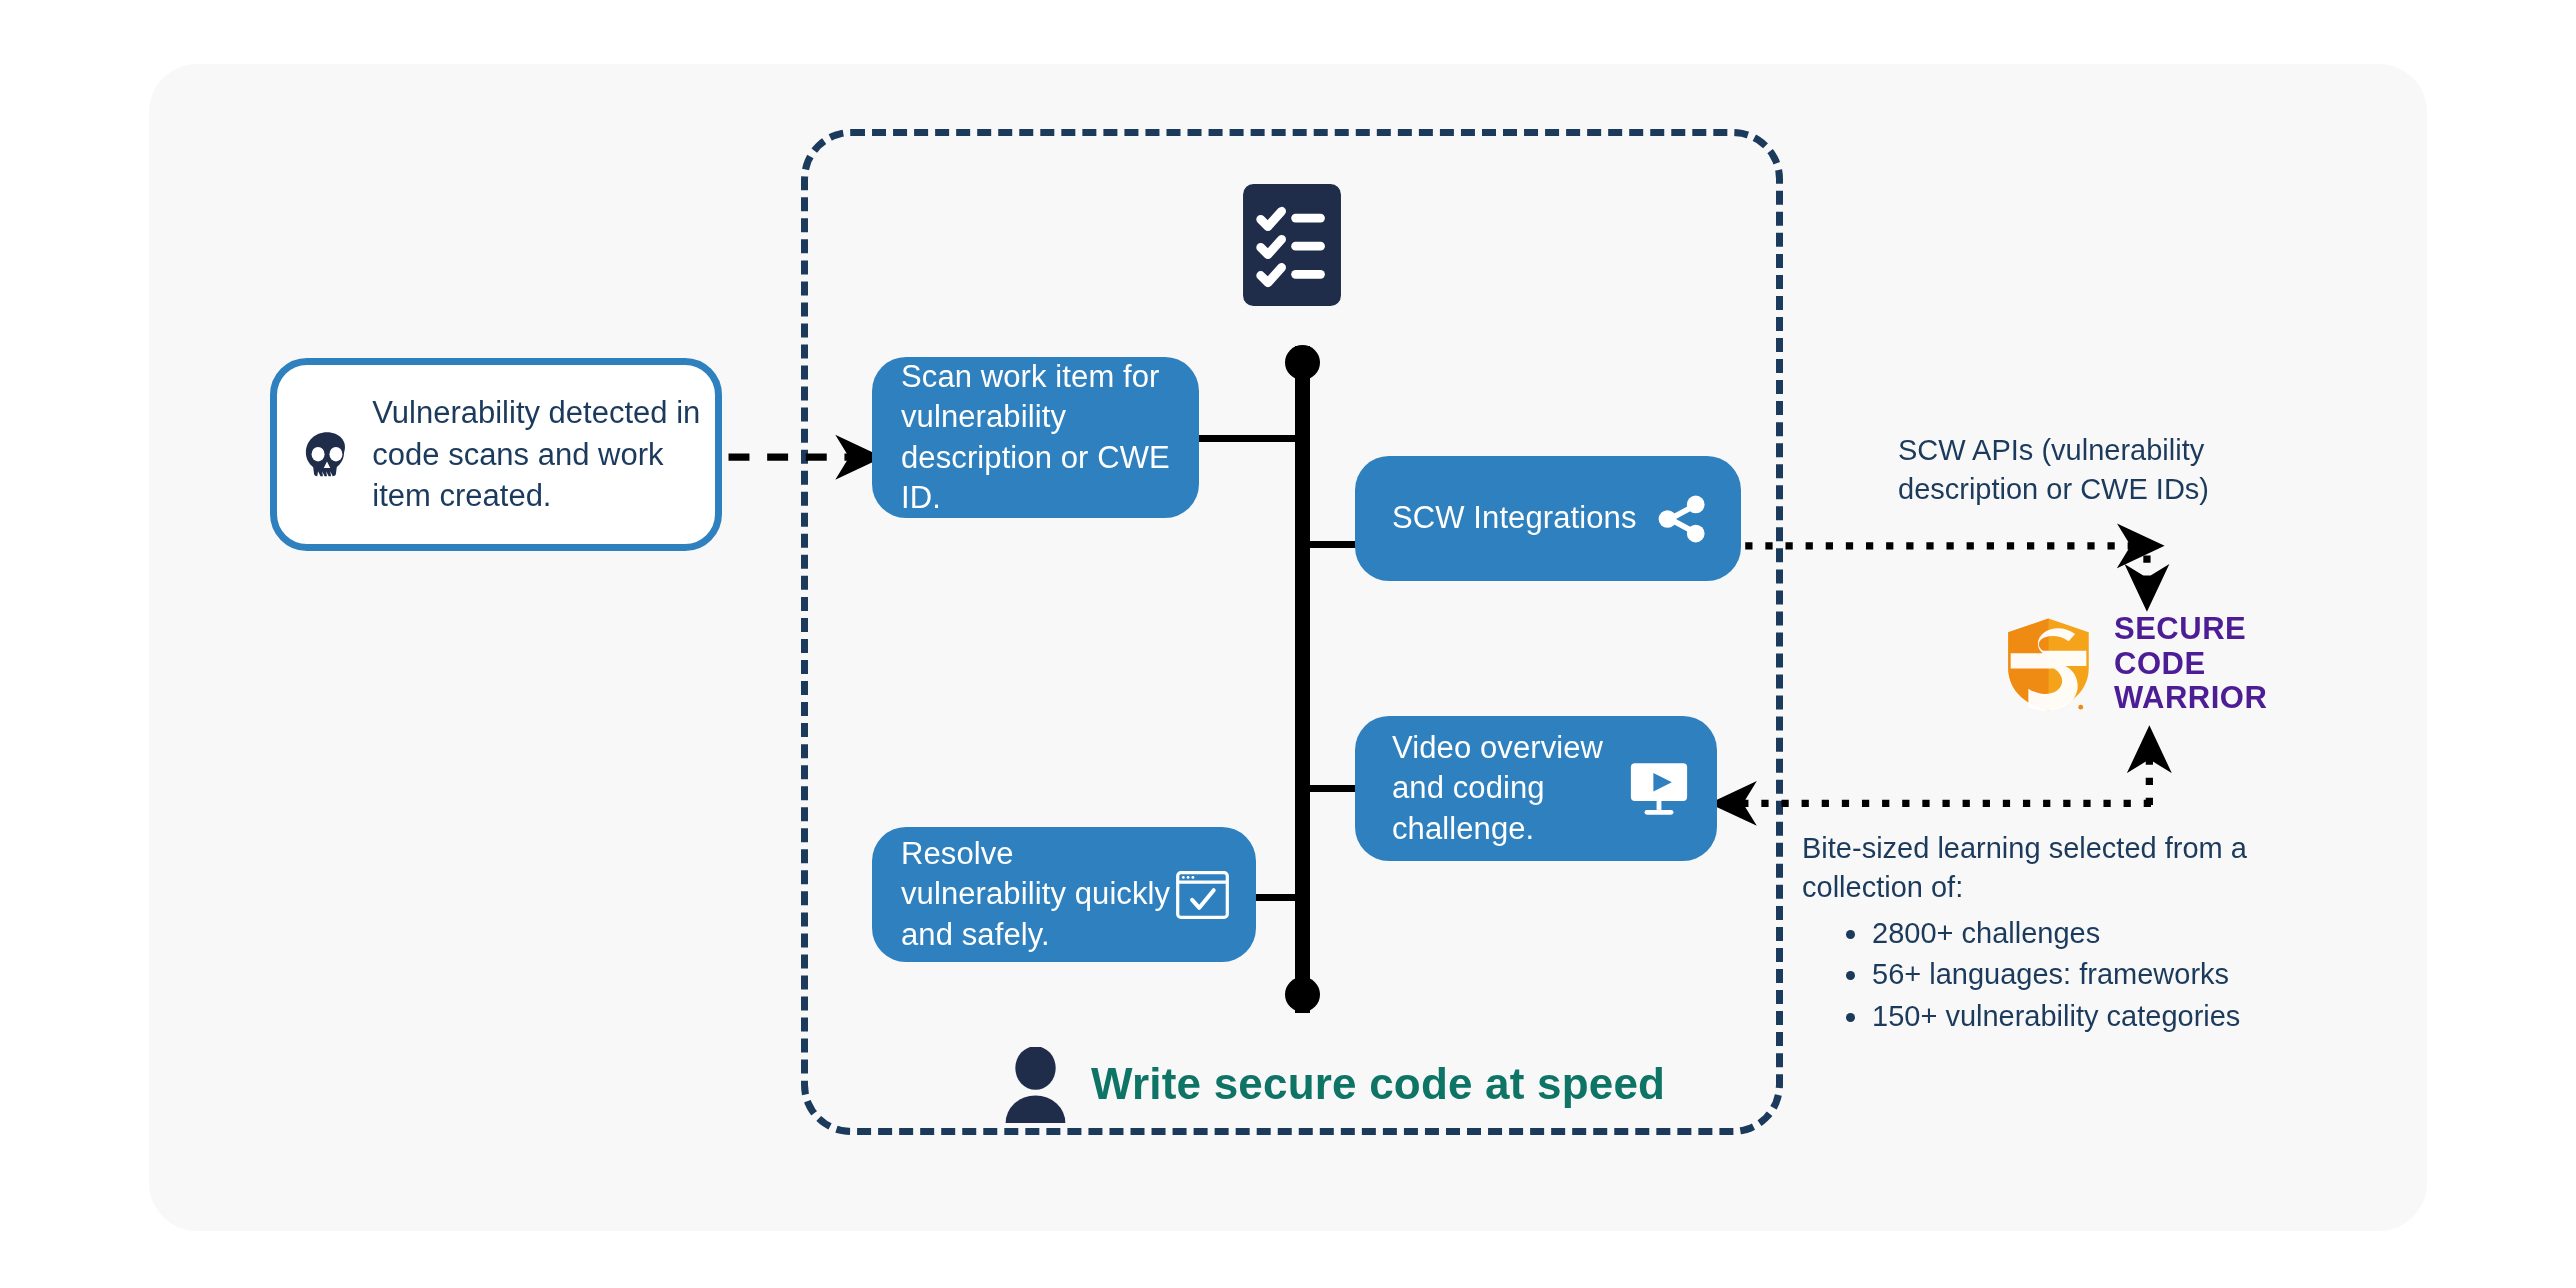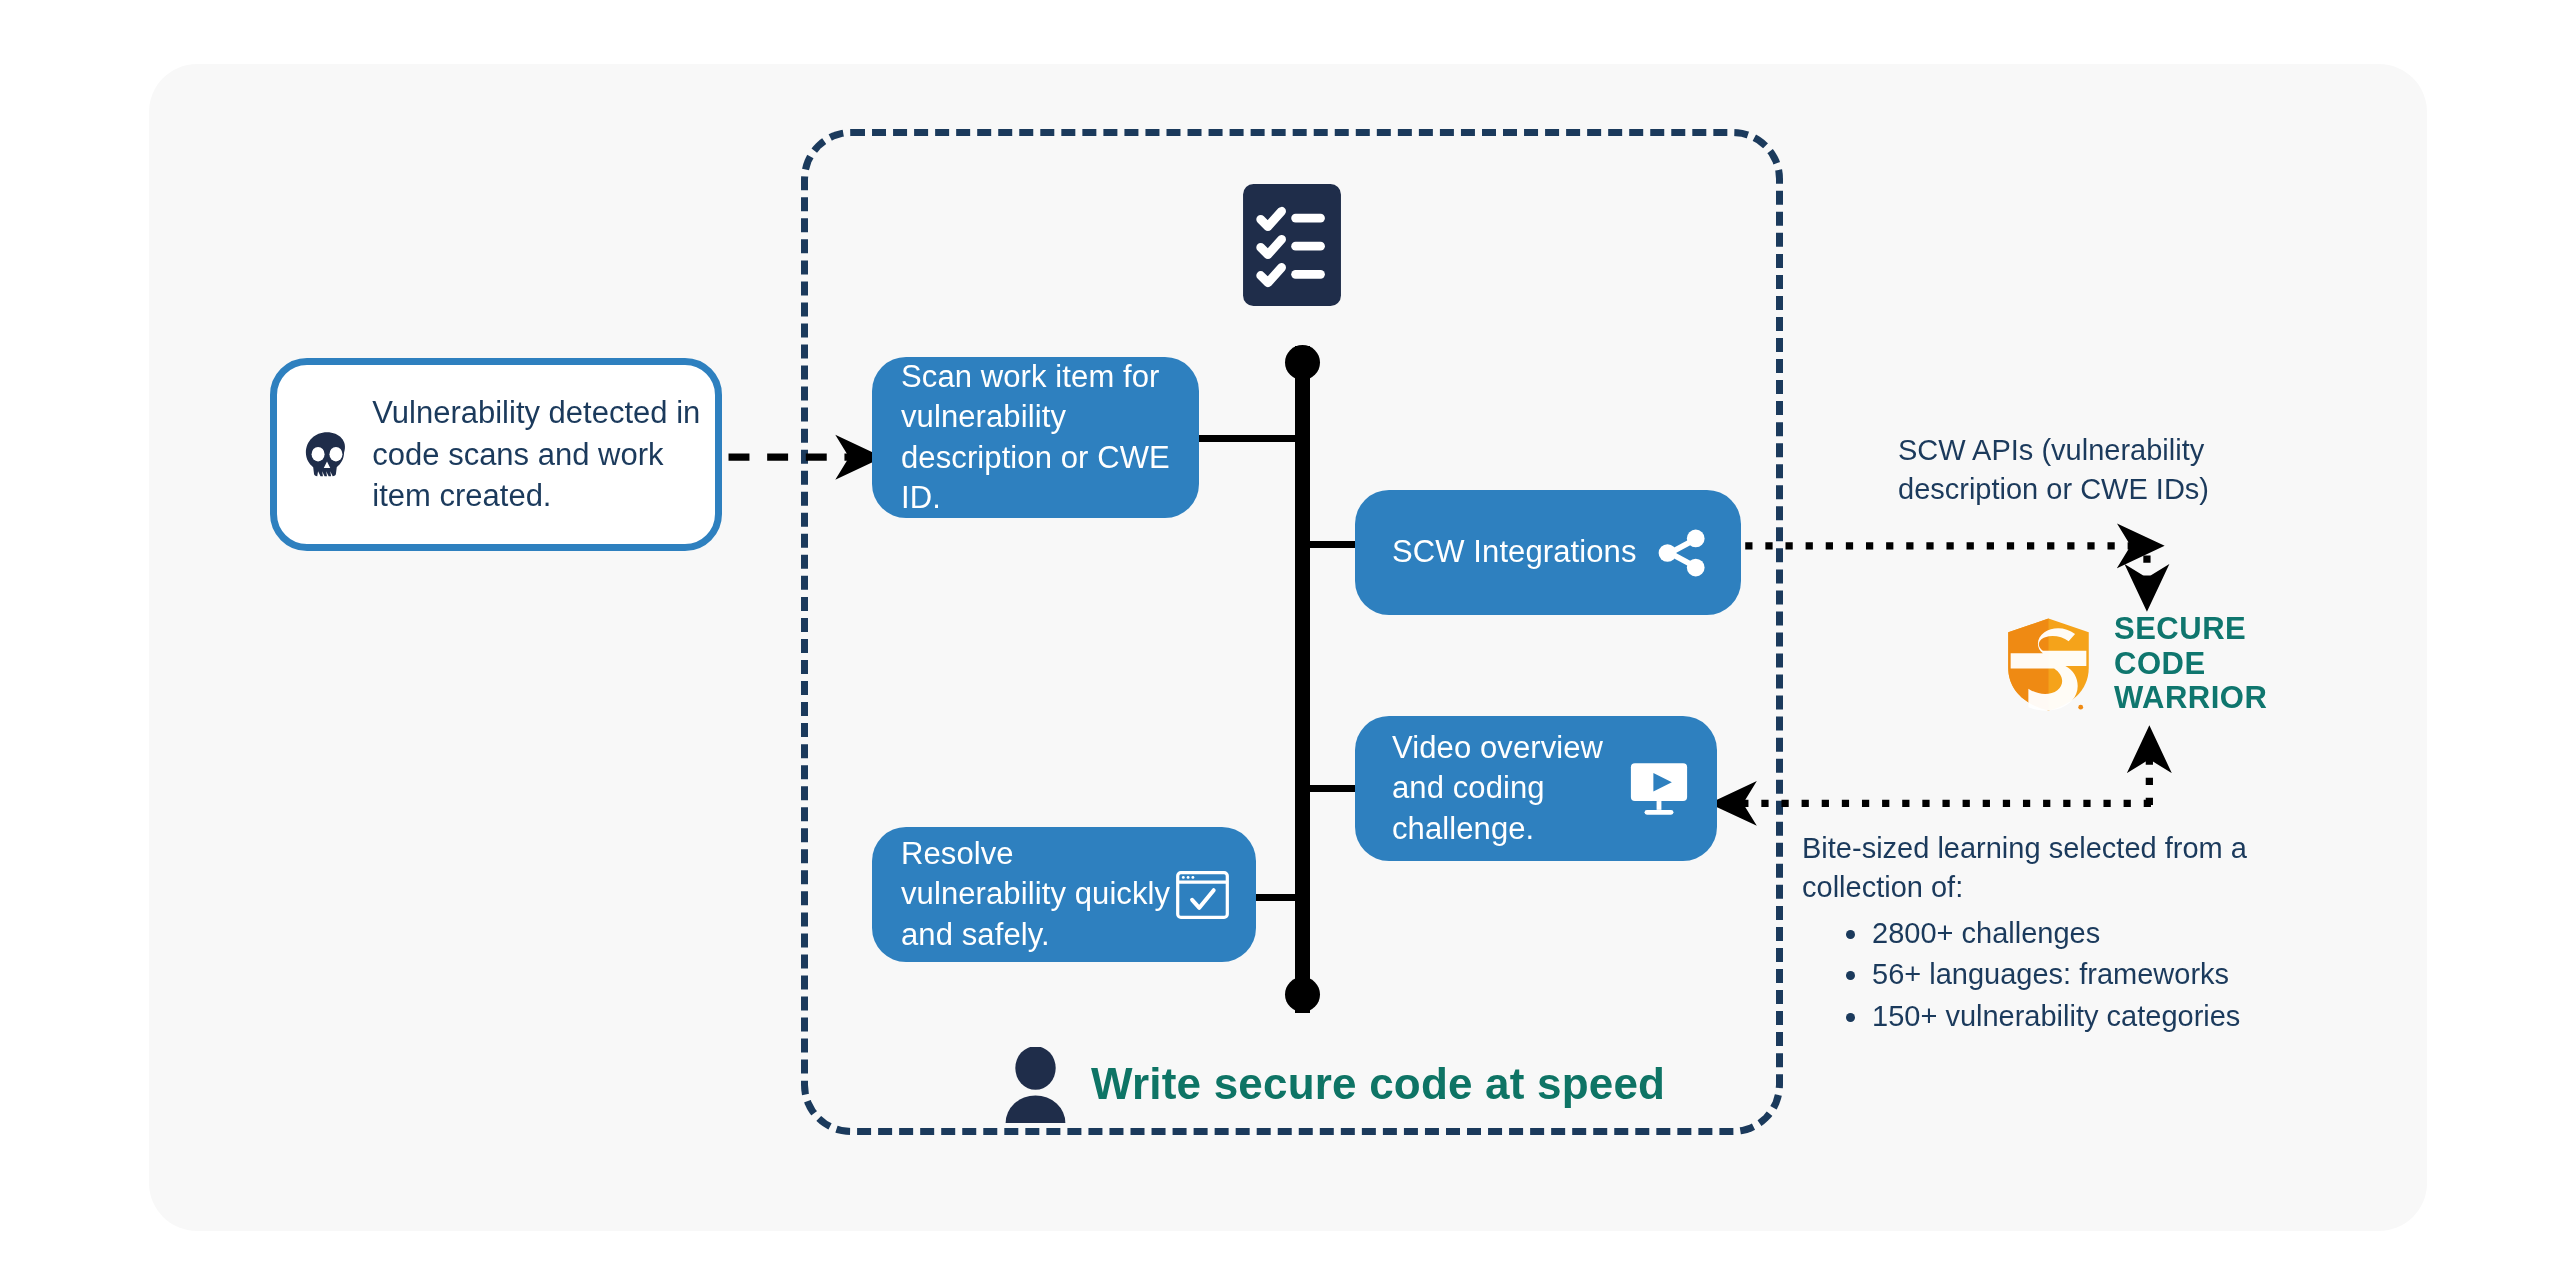--- a/index.html
+++ b/index.html
@@ -19,21 +19,21 @@
 
   
   .card{position:absolute;background:#2e80bf;border-radius:34px;
         color:#ffffff;box-sizing:border-box;
         display:flex;align-items:center;}
   .card .txt{font-size:31px;line-height:1.30;letter-spacing:0.1px;font-weight:400;}
 
   #card-scan{left:872px;top:357px;width:327px;height:161px;padding:0 0 0 29px;}
   #card-resolve{left:872px;top:807px;width:384px;height:135px;padding:0 0 0 29px;margin-top:20px;}
   #card-resolve .txt{padding-right:69px;}
-  #card-integrations{left:1355px;top:490px;width:386px;height:125px;padding:0 0 0 37px;}
+  #card-integrations{left:1355px;top:456px;width:386px;height:125px;padding:0 0 0 37px;}
   #card-video{left:1355px;top:716px;width:362px;height:145px;padding:0 0 0 37px;}
   #card-video .txt{padding-right:72px;}
 
   
   #card-vuln{position:absolute;left:270px;top:358px;width:452px;height:193px;
        background:#ffffff;border:7.2px solid #2e80bf;border-radius:37px;
        box-sizing:border-box;display:flex;align-items:center;padding-left:24px;}
   #card-vuln .txt{font-size:31px;line-height:1.34;color:#1b3a5c;padding-left:19.3px;}
 
   
@@ -73,21 +73,21 @@
   #learning-note{left:1802px;top:829px;width:499px;}
   #learning-note .lead{display:block;}
   #bullets{list-style:none;margin:4.8px 0 0 0;padding:0 0 0 39px;}
   #bullets li{position:relative;padding-left:31px;line-height:1.44;}
   #bullets li::before{content:"";position:absolute;left:4.8px;top:17px;
       width:8.9px;height:8.9px;border-radius:50%;background:#1b3a5c;}
 
   
   #scw-logo{position:absolute;left:2004px;top:612px;display:flex;align-items:center;gap:21px;}
   #scw-shield{width:89px;height:95px;}
-  #scw-wordmark{color:#0f766e;font-weight:bold;font-size:31px;line-height:1.12;
+  #scw-wordmark{color:#4c1d95;font-weight:bold;font-size:31px;line-height:1.12;
       letter-spacing:0.5px;white-space:pre-line;}
 
   
   #links{position:absolute;left:0;top:0;width:2576px;height:1288px;pointer-events:none;}
 </style>
 </head>
 <body>
 
 <div id="stage">
 

